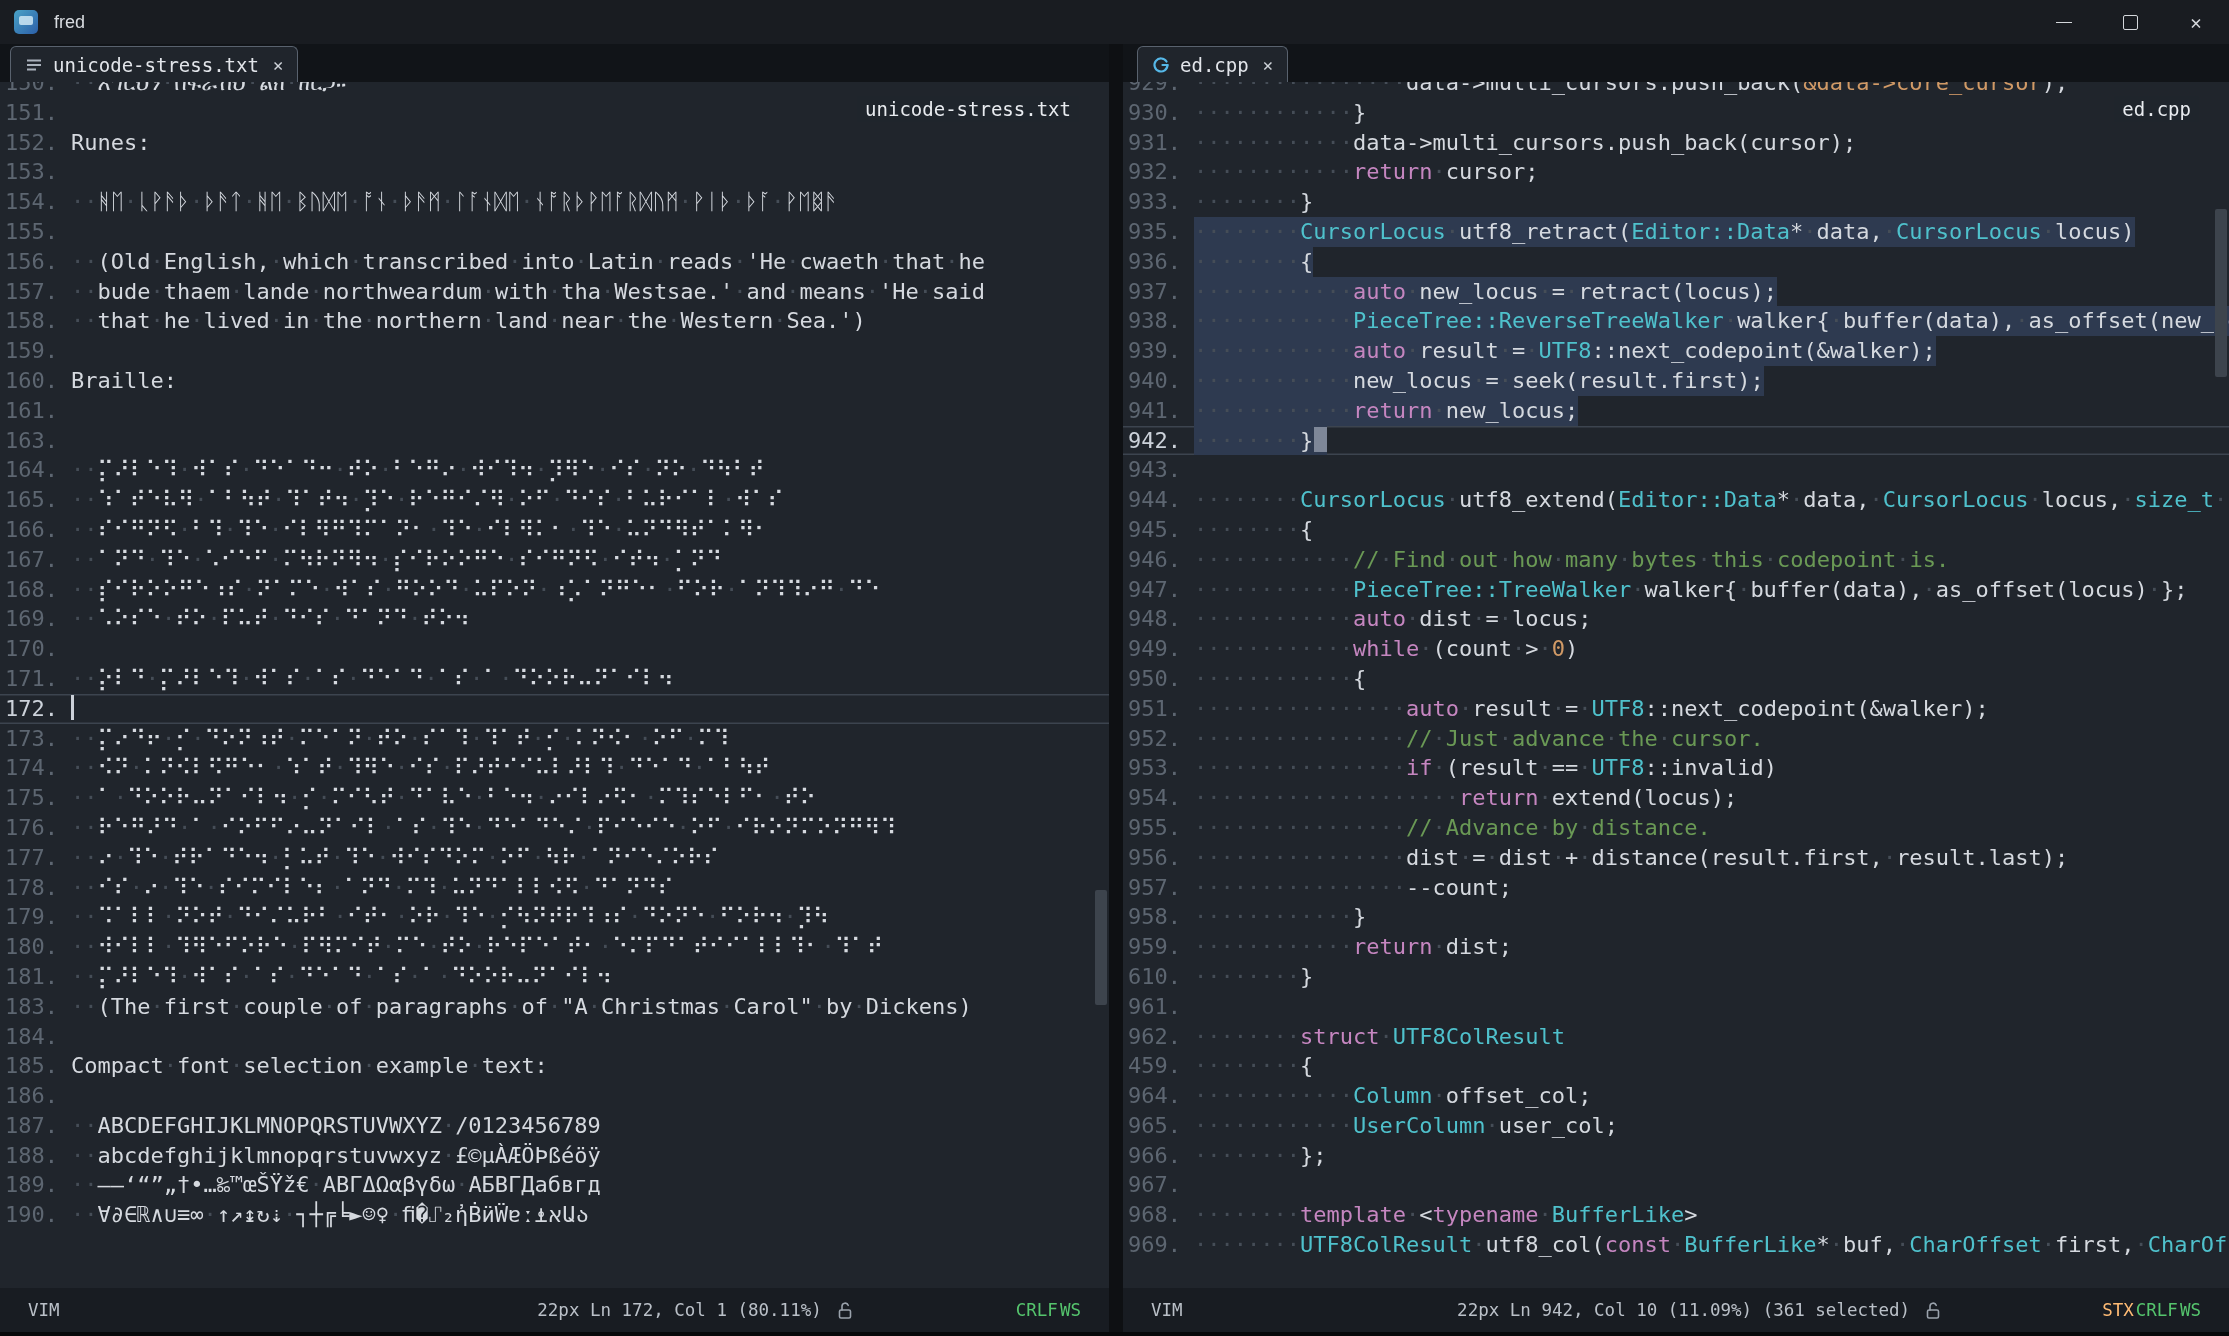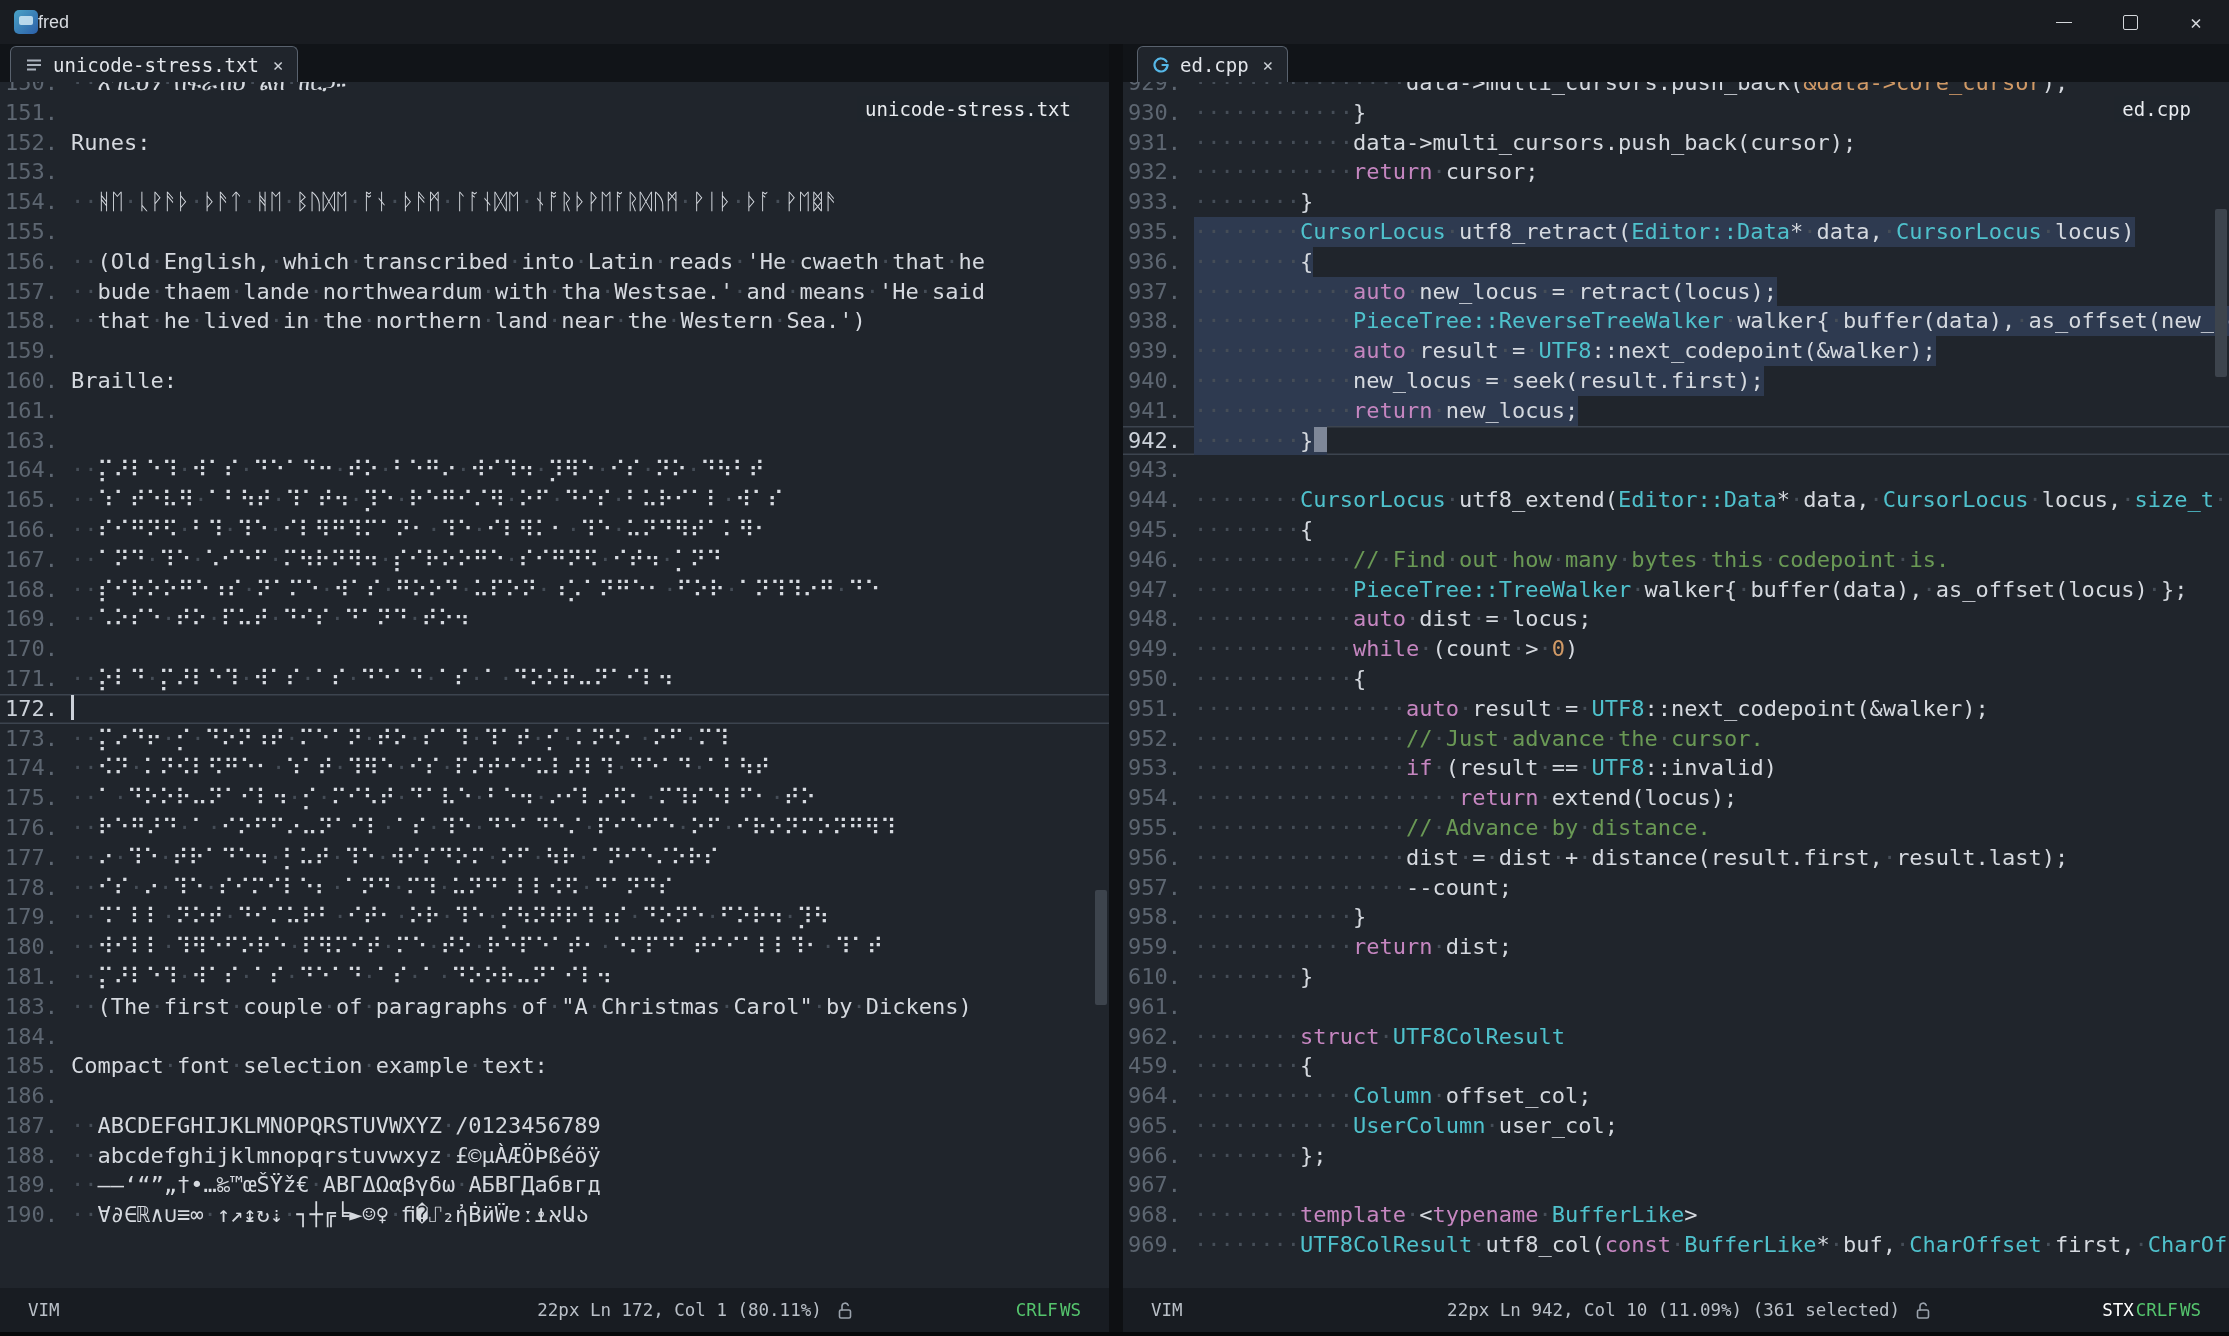--- a/index.html
+++ b/index.html
@@ -4,21 +4,21 @@
 <style>
   *{margin:0;padding:0;box-sizing:border-box}
   html,body{background:#0b0d10}
   .window{position:relative;width:2229px;height:1336px;background:#0e1013;overflow:hidden;
           font-family:"DejaVu Sans Mono","DejaVu Sans",monospace}
 
   
   .titlebar{position:absolute;left:0;top:0;width:100%;height:44px;background:#191c21;display:flex;align-items:center}
   .app-icon{width:24px;height:24px;margin-left:14px;border-radius:5px;background:linear-gradient(135deg,#4aa3c7,#2c5fa8);position:relative;flex:none}
   .app-icon::after{content:"";position:absolute;left:5px;top:6px;width:14px;height:9px;background:#cfe8f5;border-radius:2px;opacity:.85}
-  .title{font-family:"Liberation Sans",sans-serif;font-size:18px;color:#d8dbe0}
+  .title{margin-left:16px;font-family:"Liberation Sans",sans-serif;font-size:18px;color:#d8dbe0}
   .win-controls{margin-left:auto;display:flex;height:100%}
   .win-btn{width:66px;height:100%;display:flex;align-items:center;justify-content:center;color:#d4d7db;font-size:19px;cursor:default}
   .minline{width:16px;border-top:1.6px solid #d4d7db;display:block}
   .maxbox{width:15px;height:15px;border:1.6px solid #d4d7db;border-radius:2px;display:block}
 
   
   .tabbar{position:absolute;left:0;top:44px;width:100%;height:38px;background:#111418}
   .tab{position:absolute;bottom:0;height:36px;display:flex;align-items:center;gap:10px;padding:0 14px;
        background:#20252c;border:1px solid #59626e;border-bottom:none;border-radius:6px 6px 0 0;
        font-size:19px;color:#e2e5ea;white-space:nowrap}
@@ -58,21 +58,21 @@
   .pane.p-right .sb-thumb{top:10.5%;height:14%}
 
   
   .statusbar{position:absolute;top:1288px;height:44px;background:#181c22;display:flex;align-items:center;
              font-size:17.5px;color:#bac0c8;padding:0 28px}
   .statusbar.s-left{left:0;width:1109px}
   .statusbar.s-right{left:1123px;width:1106px}
   .sb-spacer{flex:1}
   .sb-gap{width:160px;flex:none}
   .sb-green{color:#55c46d;margin-left:2px}
-  .sb-yellow{color:#ffffff;margin-left:10px}
+  .sb-yellow{color:#fdba74;margin-left:0}
   .lock{margin-left:14px;flex:none}
   .bottom-edge{position:absolute;left:0;top:1332px;width:100%;height:4px;background:#07080a}
 </style>
 </head>
 <body>
 
 <div class="window">
 
   <div class="titlebar">
     <div class="app-icon"></div>

